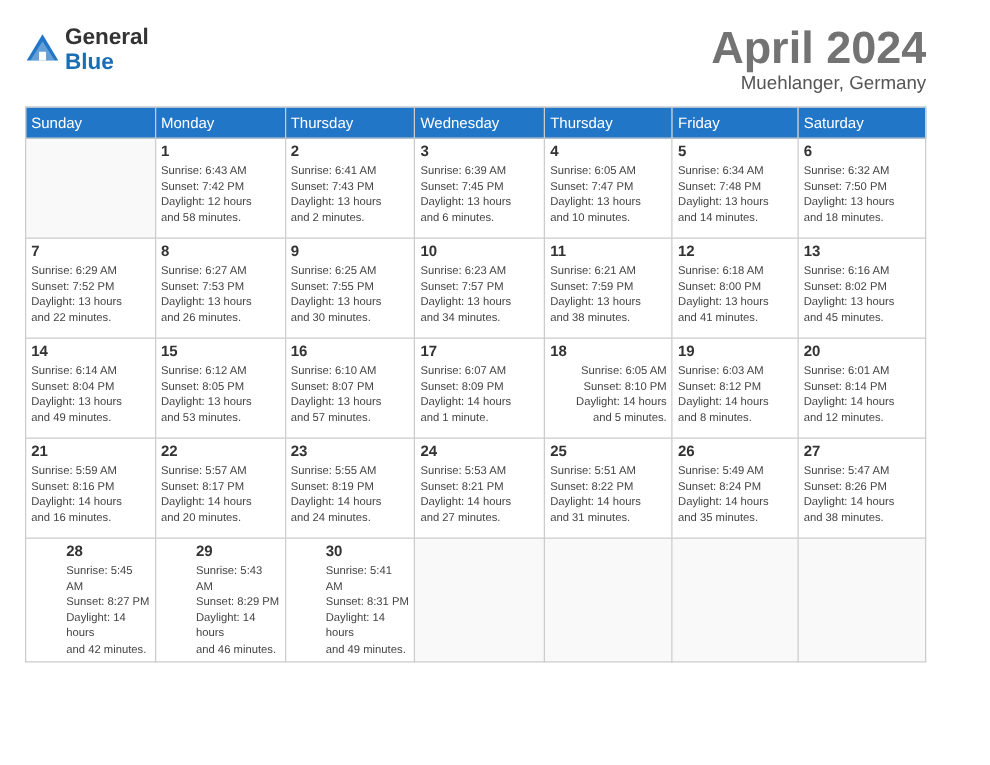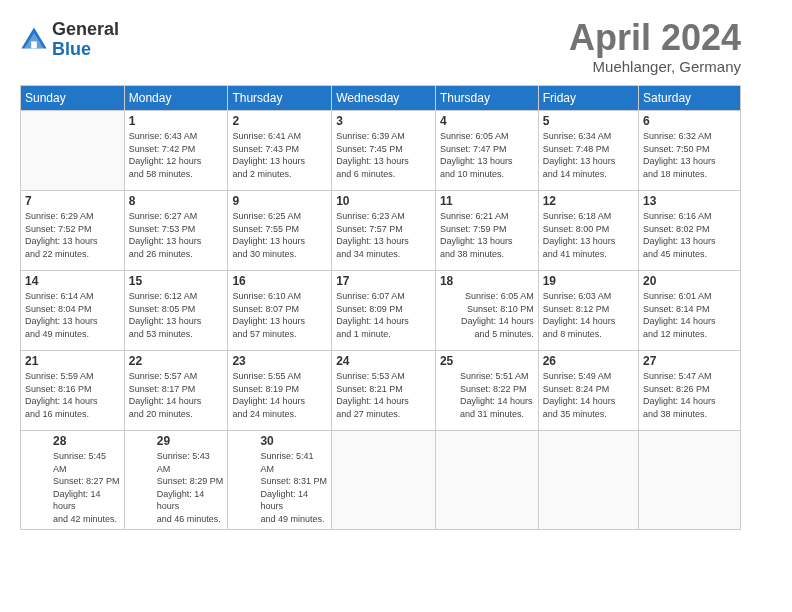--- a/index.html
+++ b/index.html
@@ -309,21 +309,21 @@
           </td>
           <td>
             <span class="day-number">24</span>
             <div class="day-info" style="white-space: pre-line;">Sunrise: 5:53 AM
 Sunset: 8:21 PM
 Daylight: 14 hours
 and 27 minutes.</div>
           </td>
           <td>
             <span class="day-number">25</span>
-            <div class="day-info" style="white-space: pre-line; margin-left: 20px;">Sunrise: 5:51 AM
+            <div class="day-info" style="white-space: pre-line;">Sunrise: 5:51 AM
 Sunset: 8:22 PM
 Daylight: 14 hours
 and 31 minutes.</div>
           </td>
           <td>
             <span class="day-number">26</span>
             <div class="day-info" style="white-space: pre-line;">Sunrise: 5:49 AM
 Sunset: 8:24 PM
 Daylight: 14 hours
 and 35 minutes.</div>

